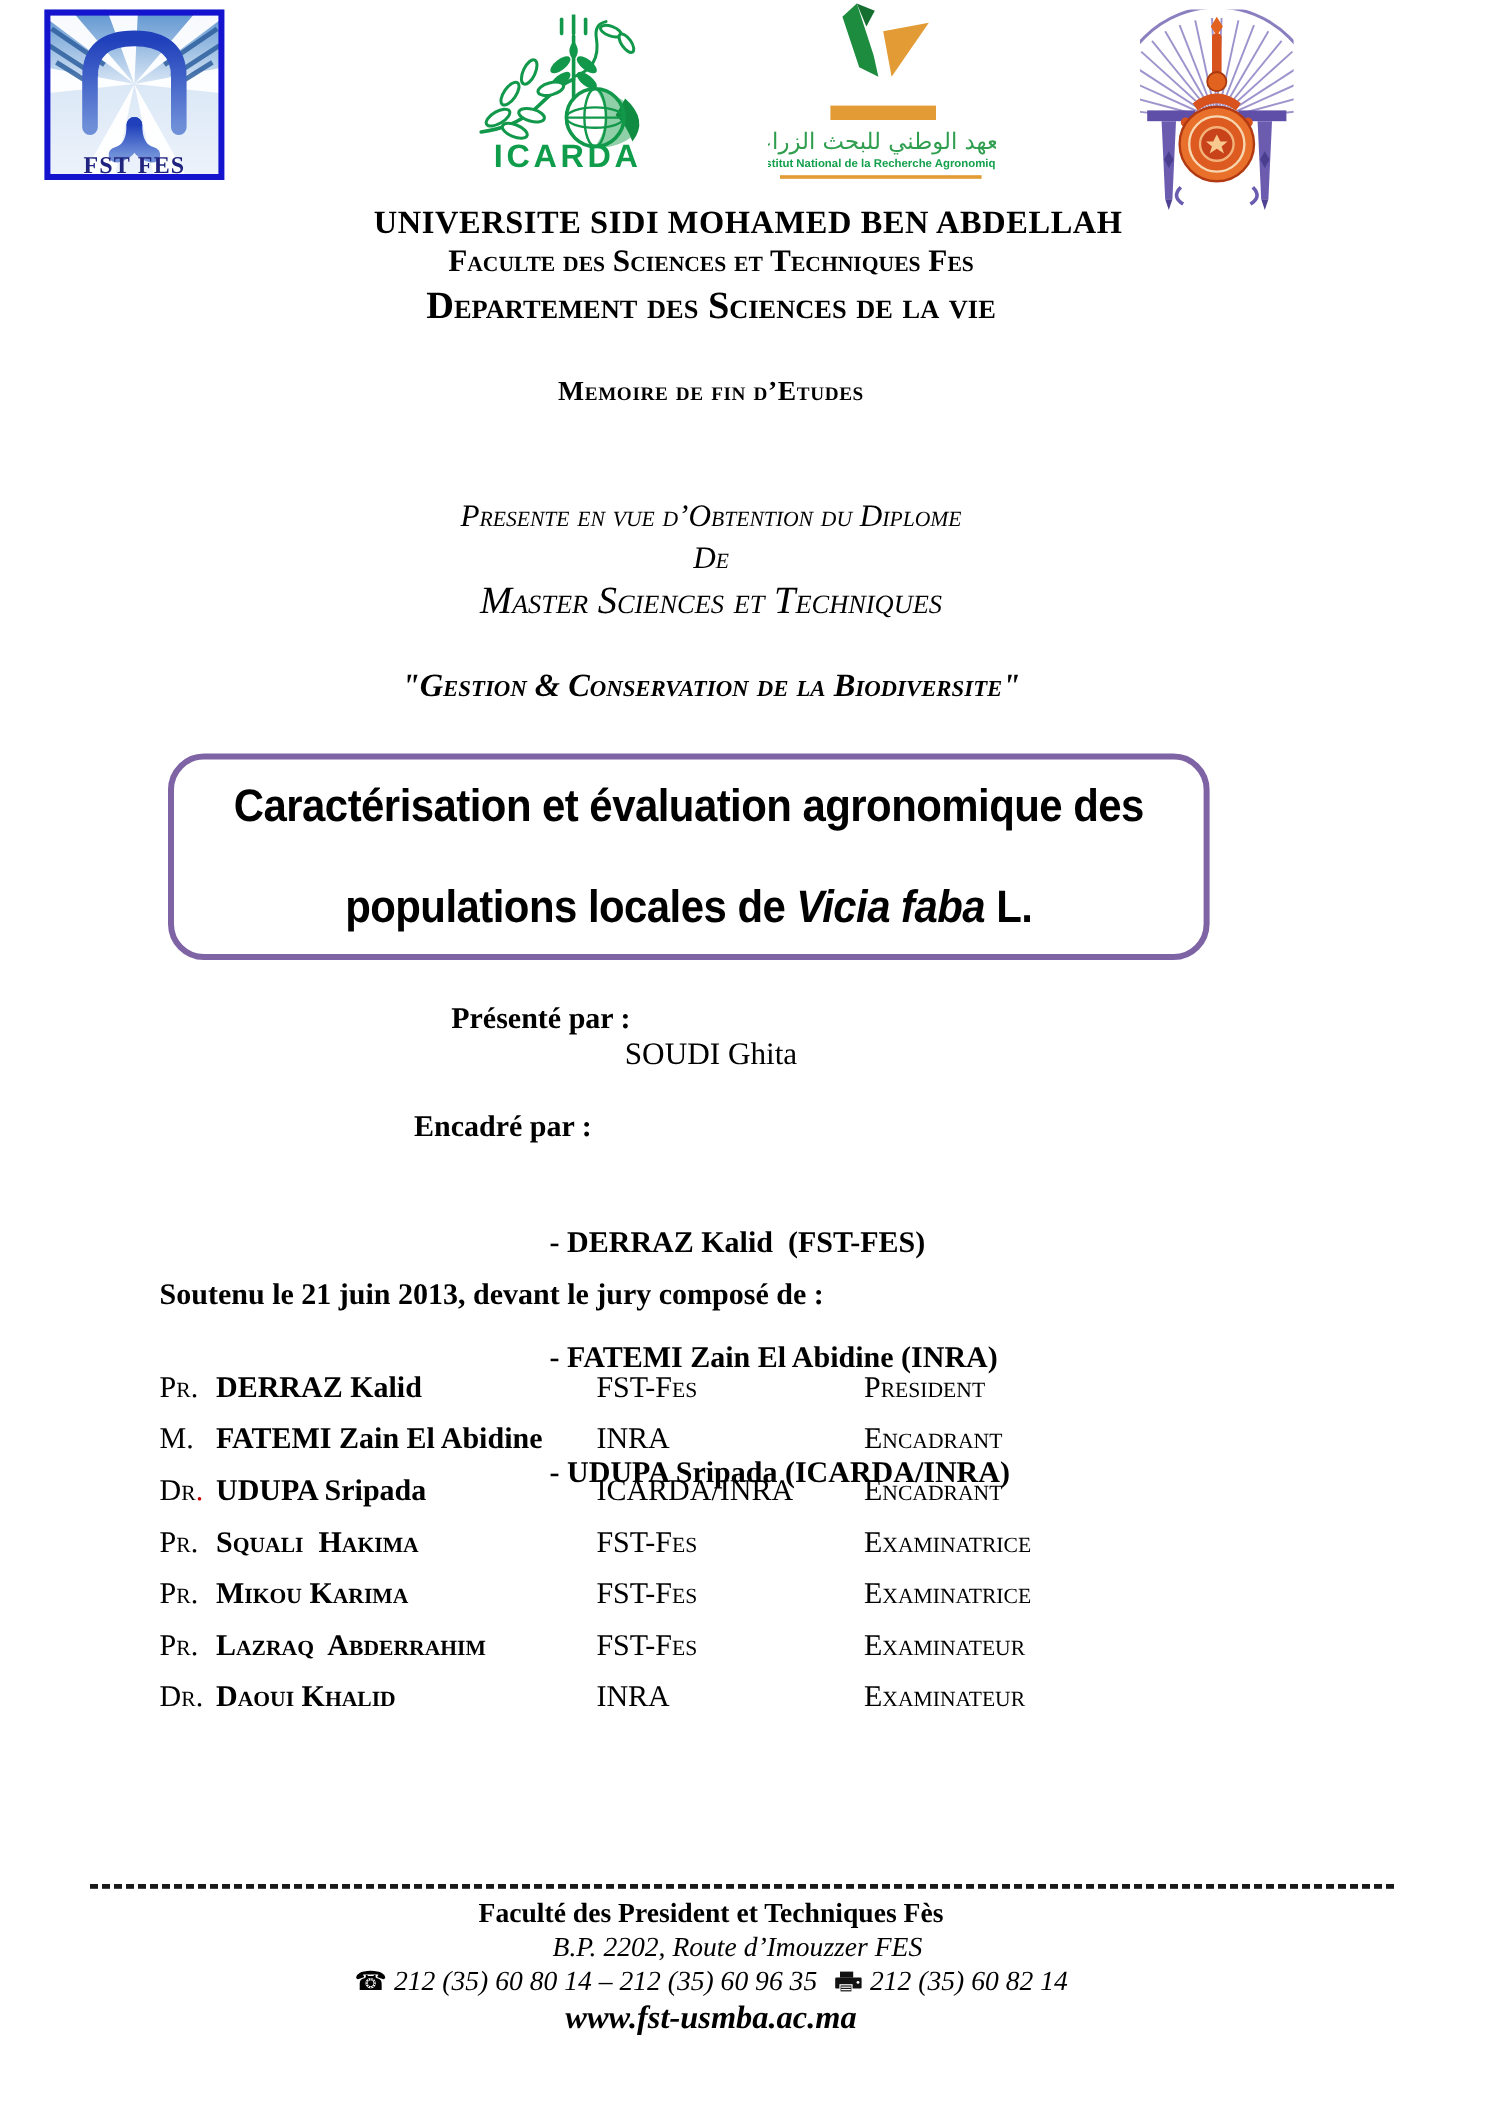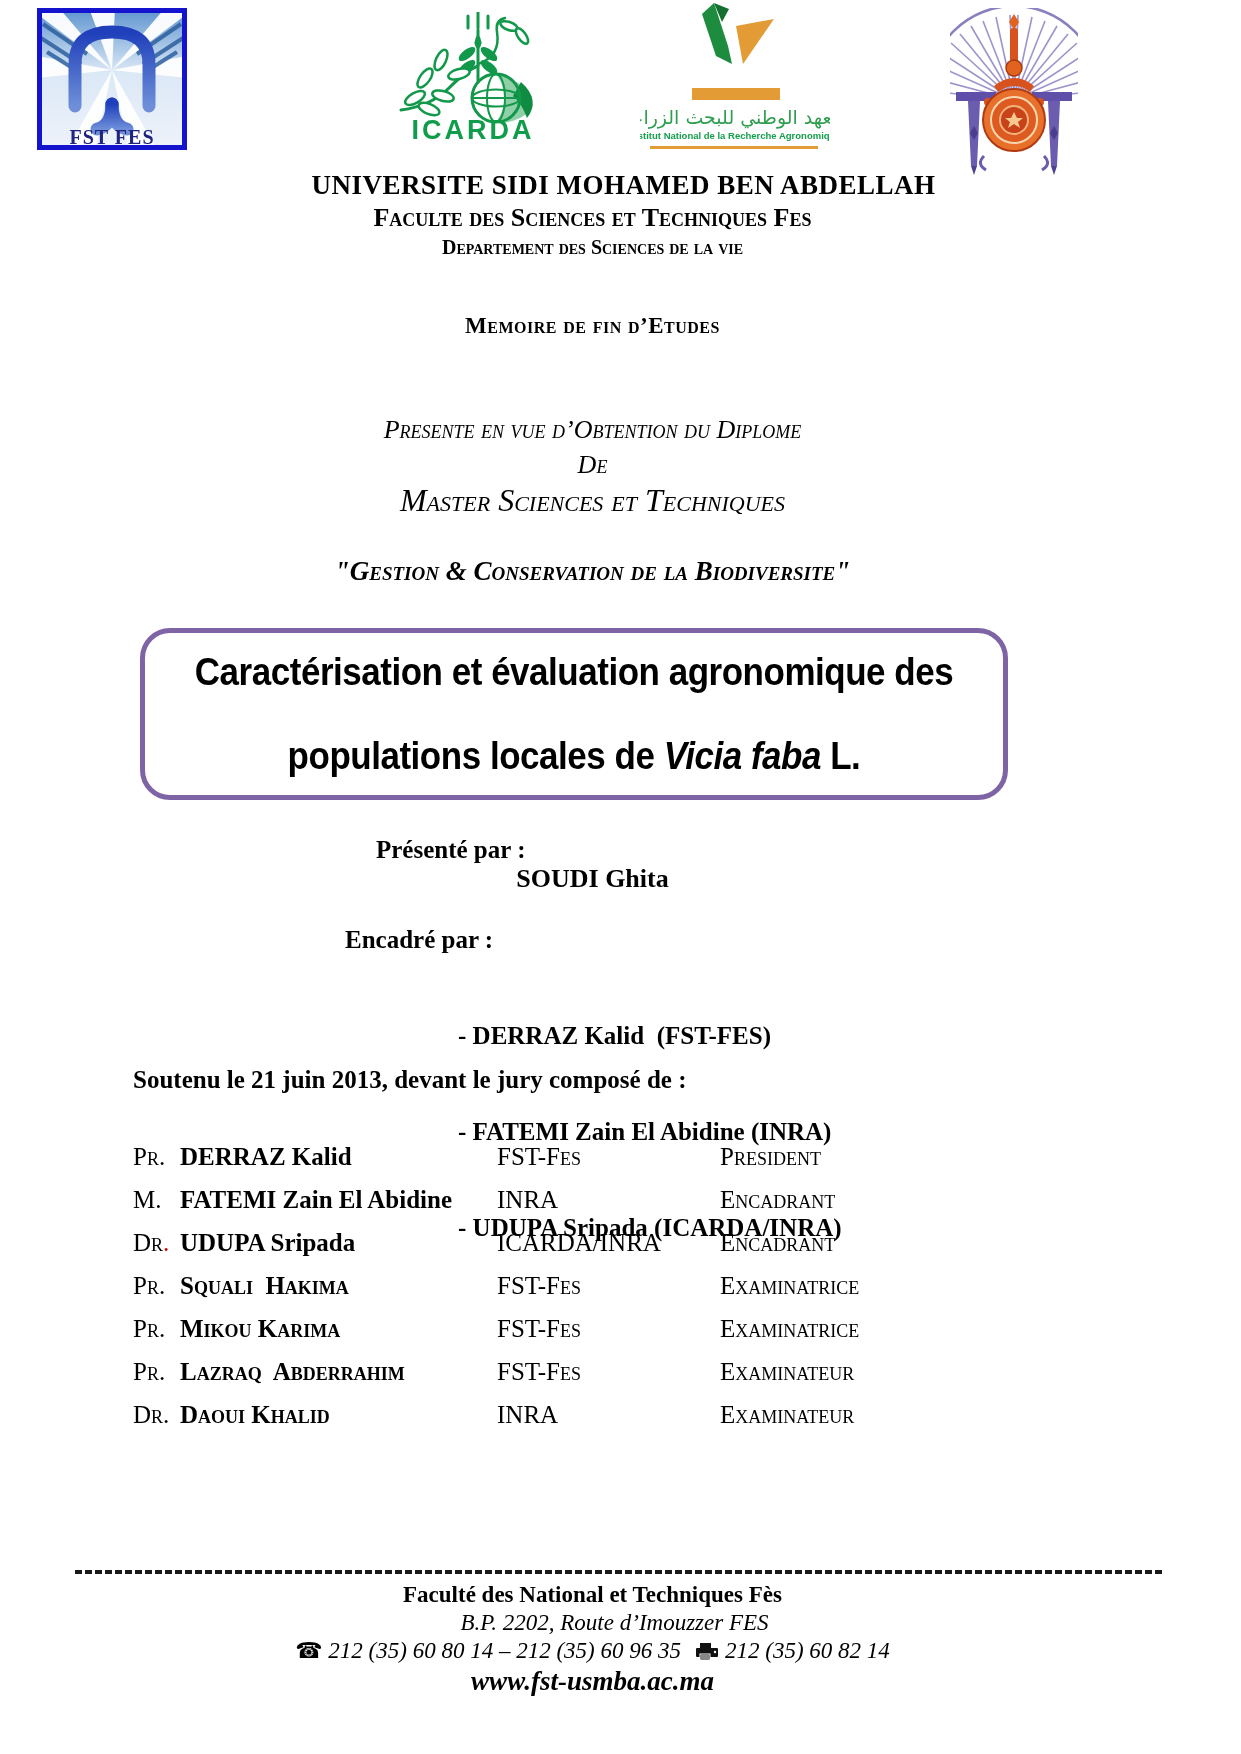--- a/index.html
+++ b/index.html
@@ -12,42 +12,42 @@
   .logo-icarda{left:383px;top:12px;width:180px;height:132px;}
   .logo-inra{left:640px;top:0;width:190px;height:155px;}
   .logo-emblem{left:950px;top:8px;width:128px;height:168px;}
 
   
   .cblock{position:absolute;left:0;width:1185px;text-align:center;}
   .sc{font-variant:small-caps;}
 
   .hdr-university{top:170px;font-size:27px;font-weight:bold;letter-spacing:.5px;padding-left:31px;}
   .hdr-faculty{top:203px;font-size:26px;font-weight:bold;}
-  .hdr-department{top:236px;font-size:20px;font-weight:bold;}
+  .hdr-department{top:236px;font-size:32px;font-weight:bold;}
 
   .memoire-heading{top:313px;font-size:23px;font-weight:bold;letter-spacing:.5px;}
   .presented-line{top:415px;font-size:26px;font-style:italic;}
   .de-line{top:450px;font-size:26px;font-style:italic;}
   .degree-line{top:482px;font-size:32px;font-style:italic;}
   .speciality-line{top:556px;font-size:27px;font-style:italic;font-weight:bold;}
 
   
   .title-box{position:absolute;left:140px;top:628px;width:868px;height:172px;
              box-sizing:border-box;border:5px solid #7E63A5;border-radius:30px;
              background:#fff;text-align:center;
              font-family:"Liberation Sans","DejaVu Sans",sans-serif;
              font-weight:bold;font-size:38px;letter-spacing:-.5px;padding-top:17px;}
   .tb-line{transform:scaleX(.92);transform-origin:50% 50%;line-height:44px;}
   .tb-line + .tb-line{margin-top:40px;}
   .species-italic{font-style:italic;}
 
   
   .label-left{position:absolute;left:345px;font-size:25px;font-weight:bold;}
   .presented-label{top:836px;margin-left:31px;}
-  .presented-name{top:864px;font-size:26px;font-weight:bold;}
+  .presented-name{top:864px;font-size:26px;font-weight:normal;}
   .supervised-label{top:926px;}
   .supervisors{position:absolute;left:458px;top:956px;font-size:25px;font-weight:bold;
                line-height:32px;white-space:pre-wrap;}
 
   .defense-intro{position:absolute;left:133px;top:1066px;font-size:25px;font-weight:bold;}
 
   
   .jury{position:absolute;left:133px;top:1141px;width:1000px;font-size:25px;}
   .jury-row{display:flex;line-height:32px;margin-bottom:11px;}
   .jury-cell-name{width:364px;white-space:pre-wrap;}
@@ -279,21 +279,21 @@
       <div class="jury-cell-name"><span class="jury-title"><span>Dr.</span><span class="jury-dot"></span></span><span class="jury-name sc">Daoui Khalid</span></div>
       <div class="jury-cell-org">INRA</div>
       <div class="jury-cell-role">Examinateur</div>
     </div>
   </div>
 
 
   <div class="dashed-rule"></div>
 
   <div class="footer">
-    <div class="footer-faculty">Faculté des National et Techniques Fès</div>
+    <div class="footer-faculty">Faculté des President et Techniques Fès</div>
     <div class="footer-address">B.P. 2202, Route d’Imouzzer FES</div>
     <div class="footer-phone"><span class="glyph">☎</span><span> </span><span>212 (35) 60 80 14 – 212 (35) 60 96 35</span><svg class="fax-svg" width="24" height="20" viewBox="0 0 24 20">
           <rect x="1" y="7" width="22" height="9" rx="1" fill="#111"></rect>
           <rect x="5" y="2" width="11" height="5" fill="#111"></rect>
           <rect x="5" y="13" width="10" height="6" fill="#111" stroke="#fff"></rect>
           <circle cx="20" cy="11" r="1.2" fill="#fff"></circle>
           <rect x="6" y="14.5" width="8" height="1" fill="#fff"></rect>
           <rect x="6" y="16.5" width="8" height="1" fill="#fff"></rect>
         </svg><span>212 (35) 60 82 14</span></div>
     <div class="footer-site">www.fst-usmba.ac.ma</div>

